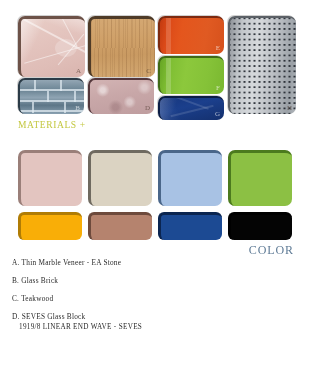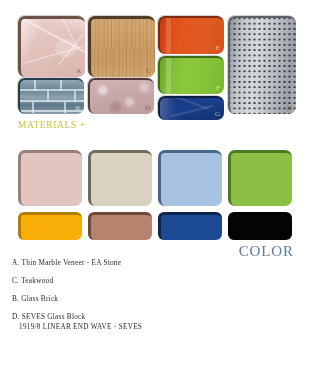--- a/index.html
+++ b/index.html
@@ -123,21 +123,21 @@
   
   .label-materials{
     position:absolute;left:18px;top:120px;
     font-family:"Liberation Serif", serif;
     font-size:9.5px;letter-spacing:0.6px;
     color:#c3c73f;
   }
   .label-color{
     position:absolute;right:18px;top:243px;
     font-family:"Liberation Serif", serif;
-    font-size:15px;letter-spacing:0.9px;
+    font-size:12px;letter-spacing:0.9px;
     color:#5f7b96;
     text-align:right;
   }
 
   
   .color-board{position:absolute;left:0;top:144px;width:312px;height:96px;}
   .sw{position:absolute;border-radius:7px;}
   .sw.small{border-radius:6px;}
 
   
@@ -234,24 +234,24 @@
   </div>
 
   <div class="label-color" style="color: rgb(95, 123, 150);">COLOR</div>
 
   <div class="legend">
     <div class="leg-col left">
       <div class="leg-item">
         <span>A. Thin Marble Veneer - EA Stone</span>
       </div>
       <div class="leg-item">
+        <span>B. Glass Brick</span>
+      </div>
+      <div class="leg-item">
         <span>C. Teakwood</span>
-      </div>
-      <div class="leg-item">
-        <span>B. Glass Brick</span>
       </div>
       <div class="leg-item">
         <span>D. SEVES Glass Block</span>
         <span class="leg-sub">1919/8 LINEAR END WAVE - SEVES</span>
       </div>
     </div>
 
   </div>
 
 </div>

